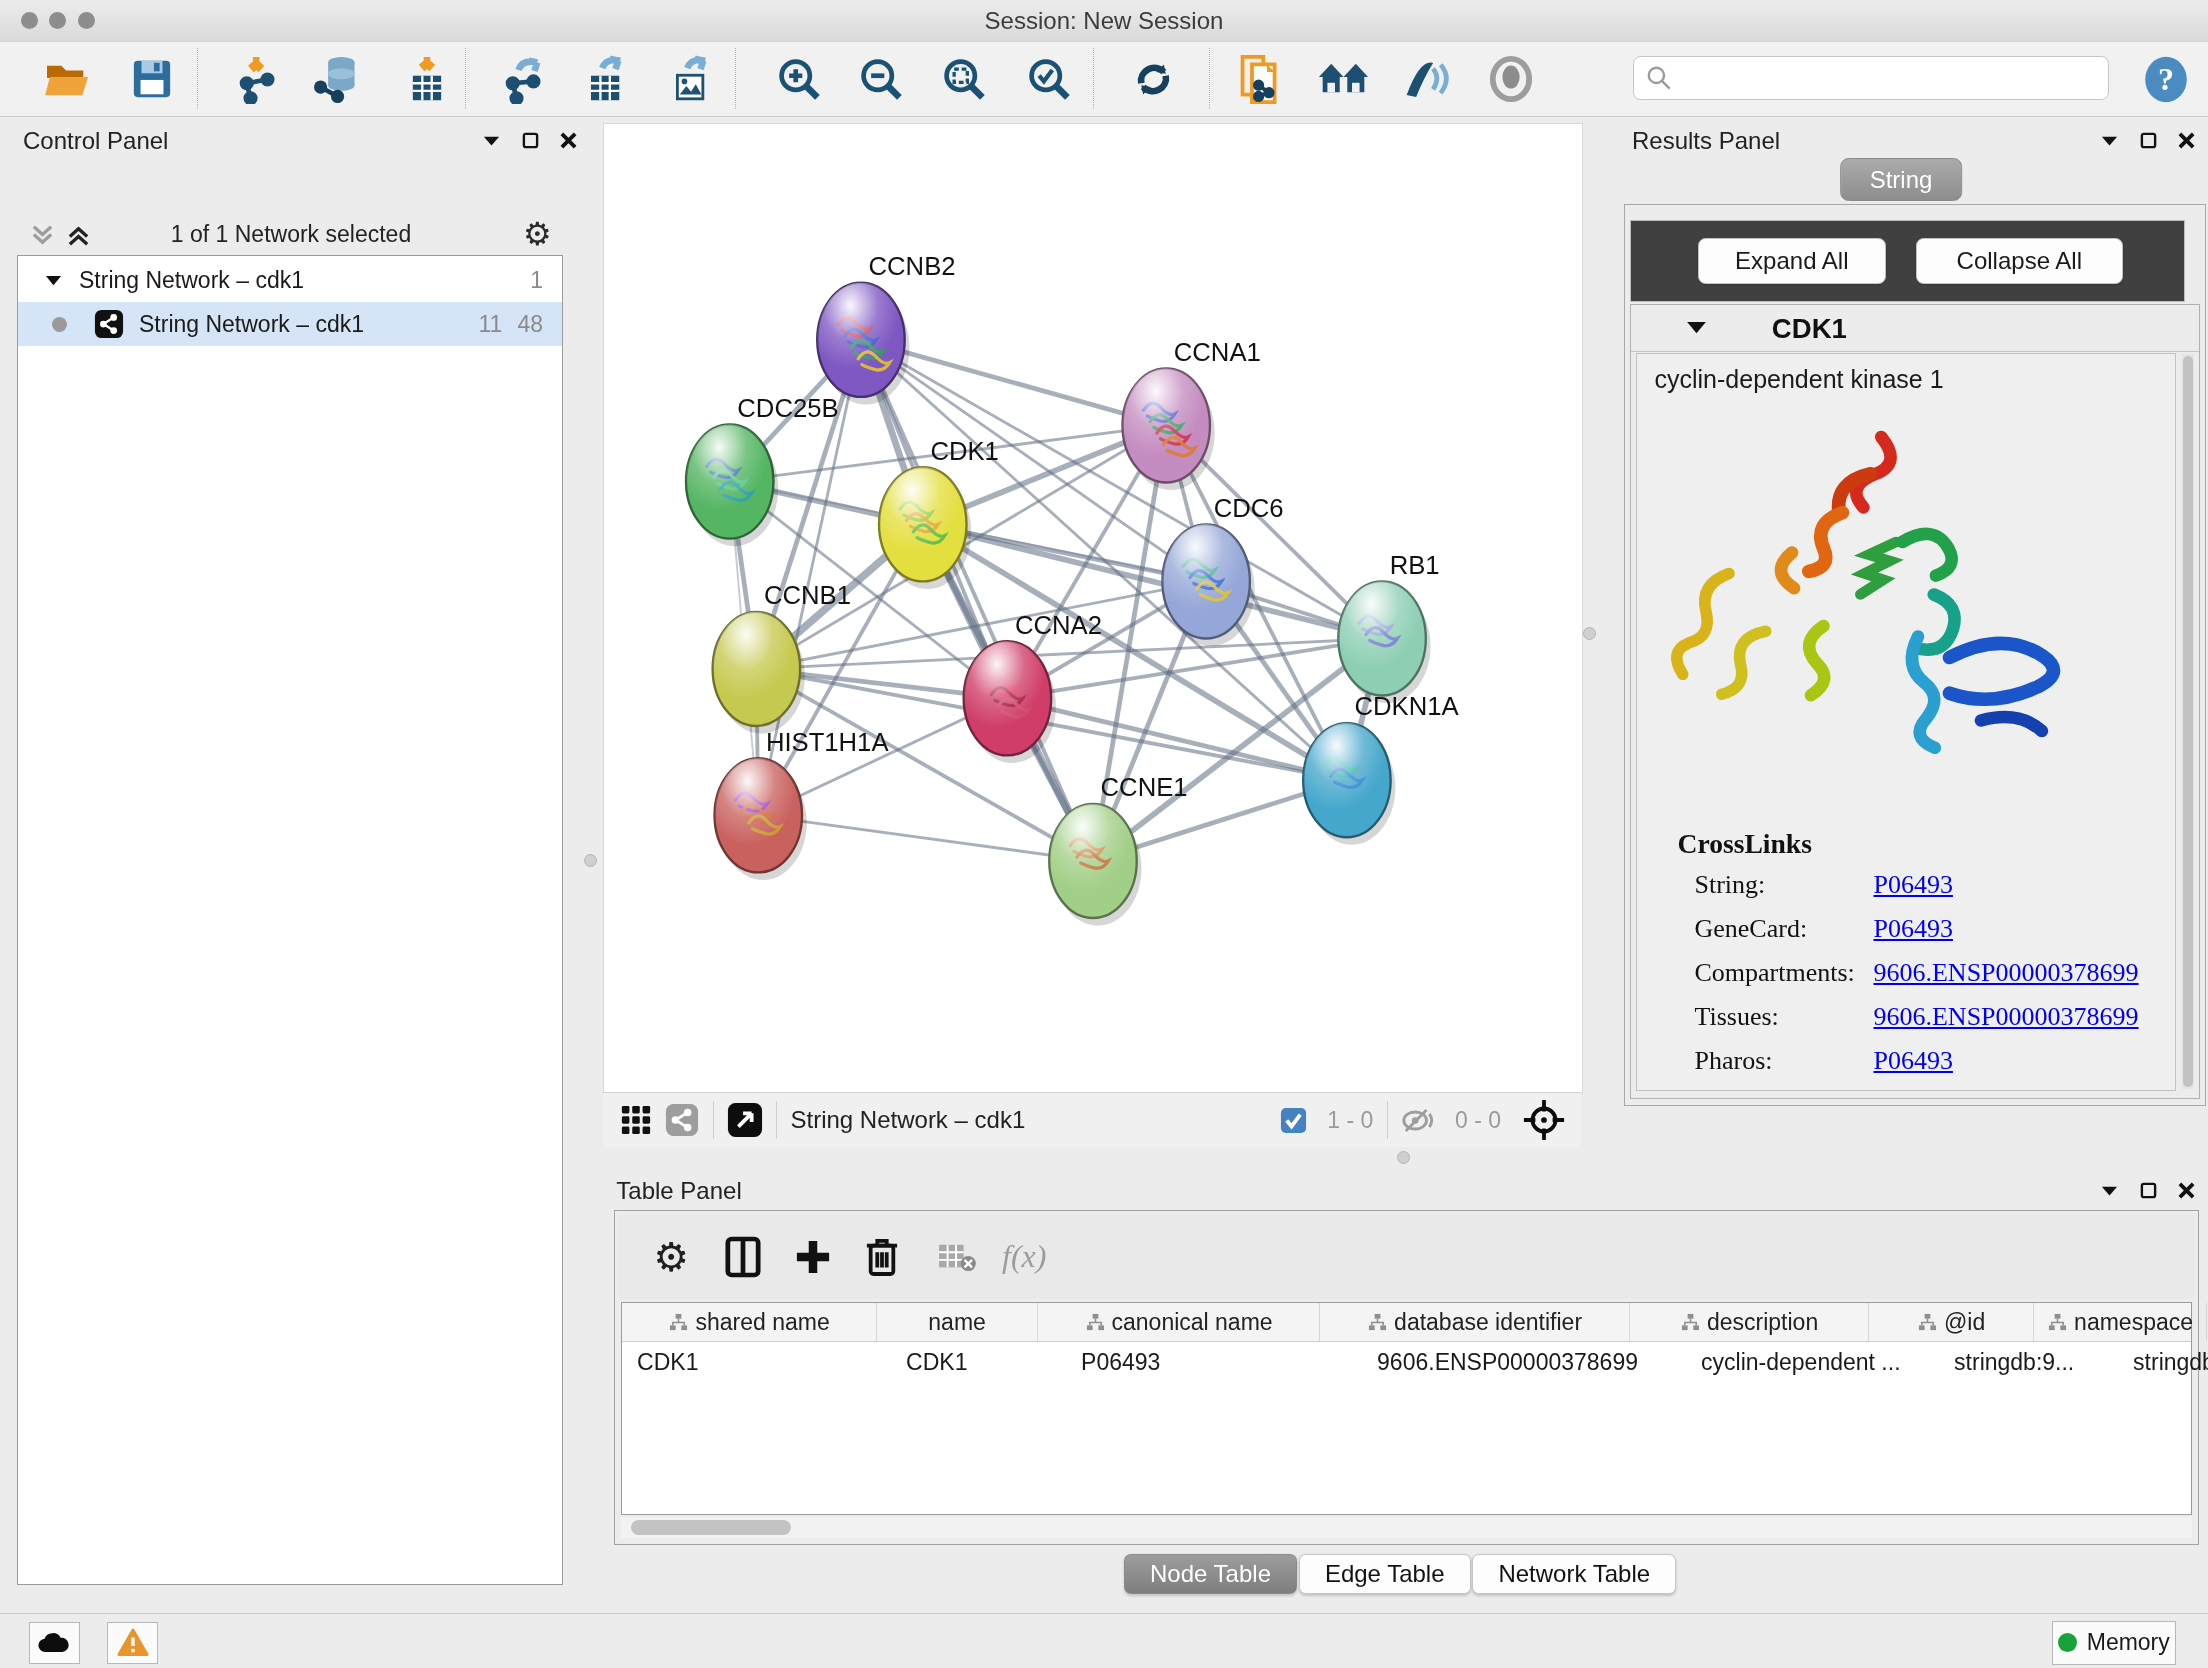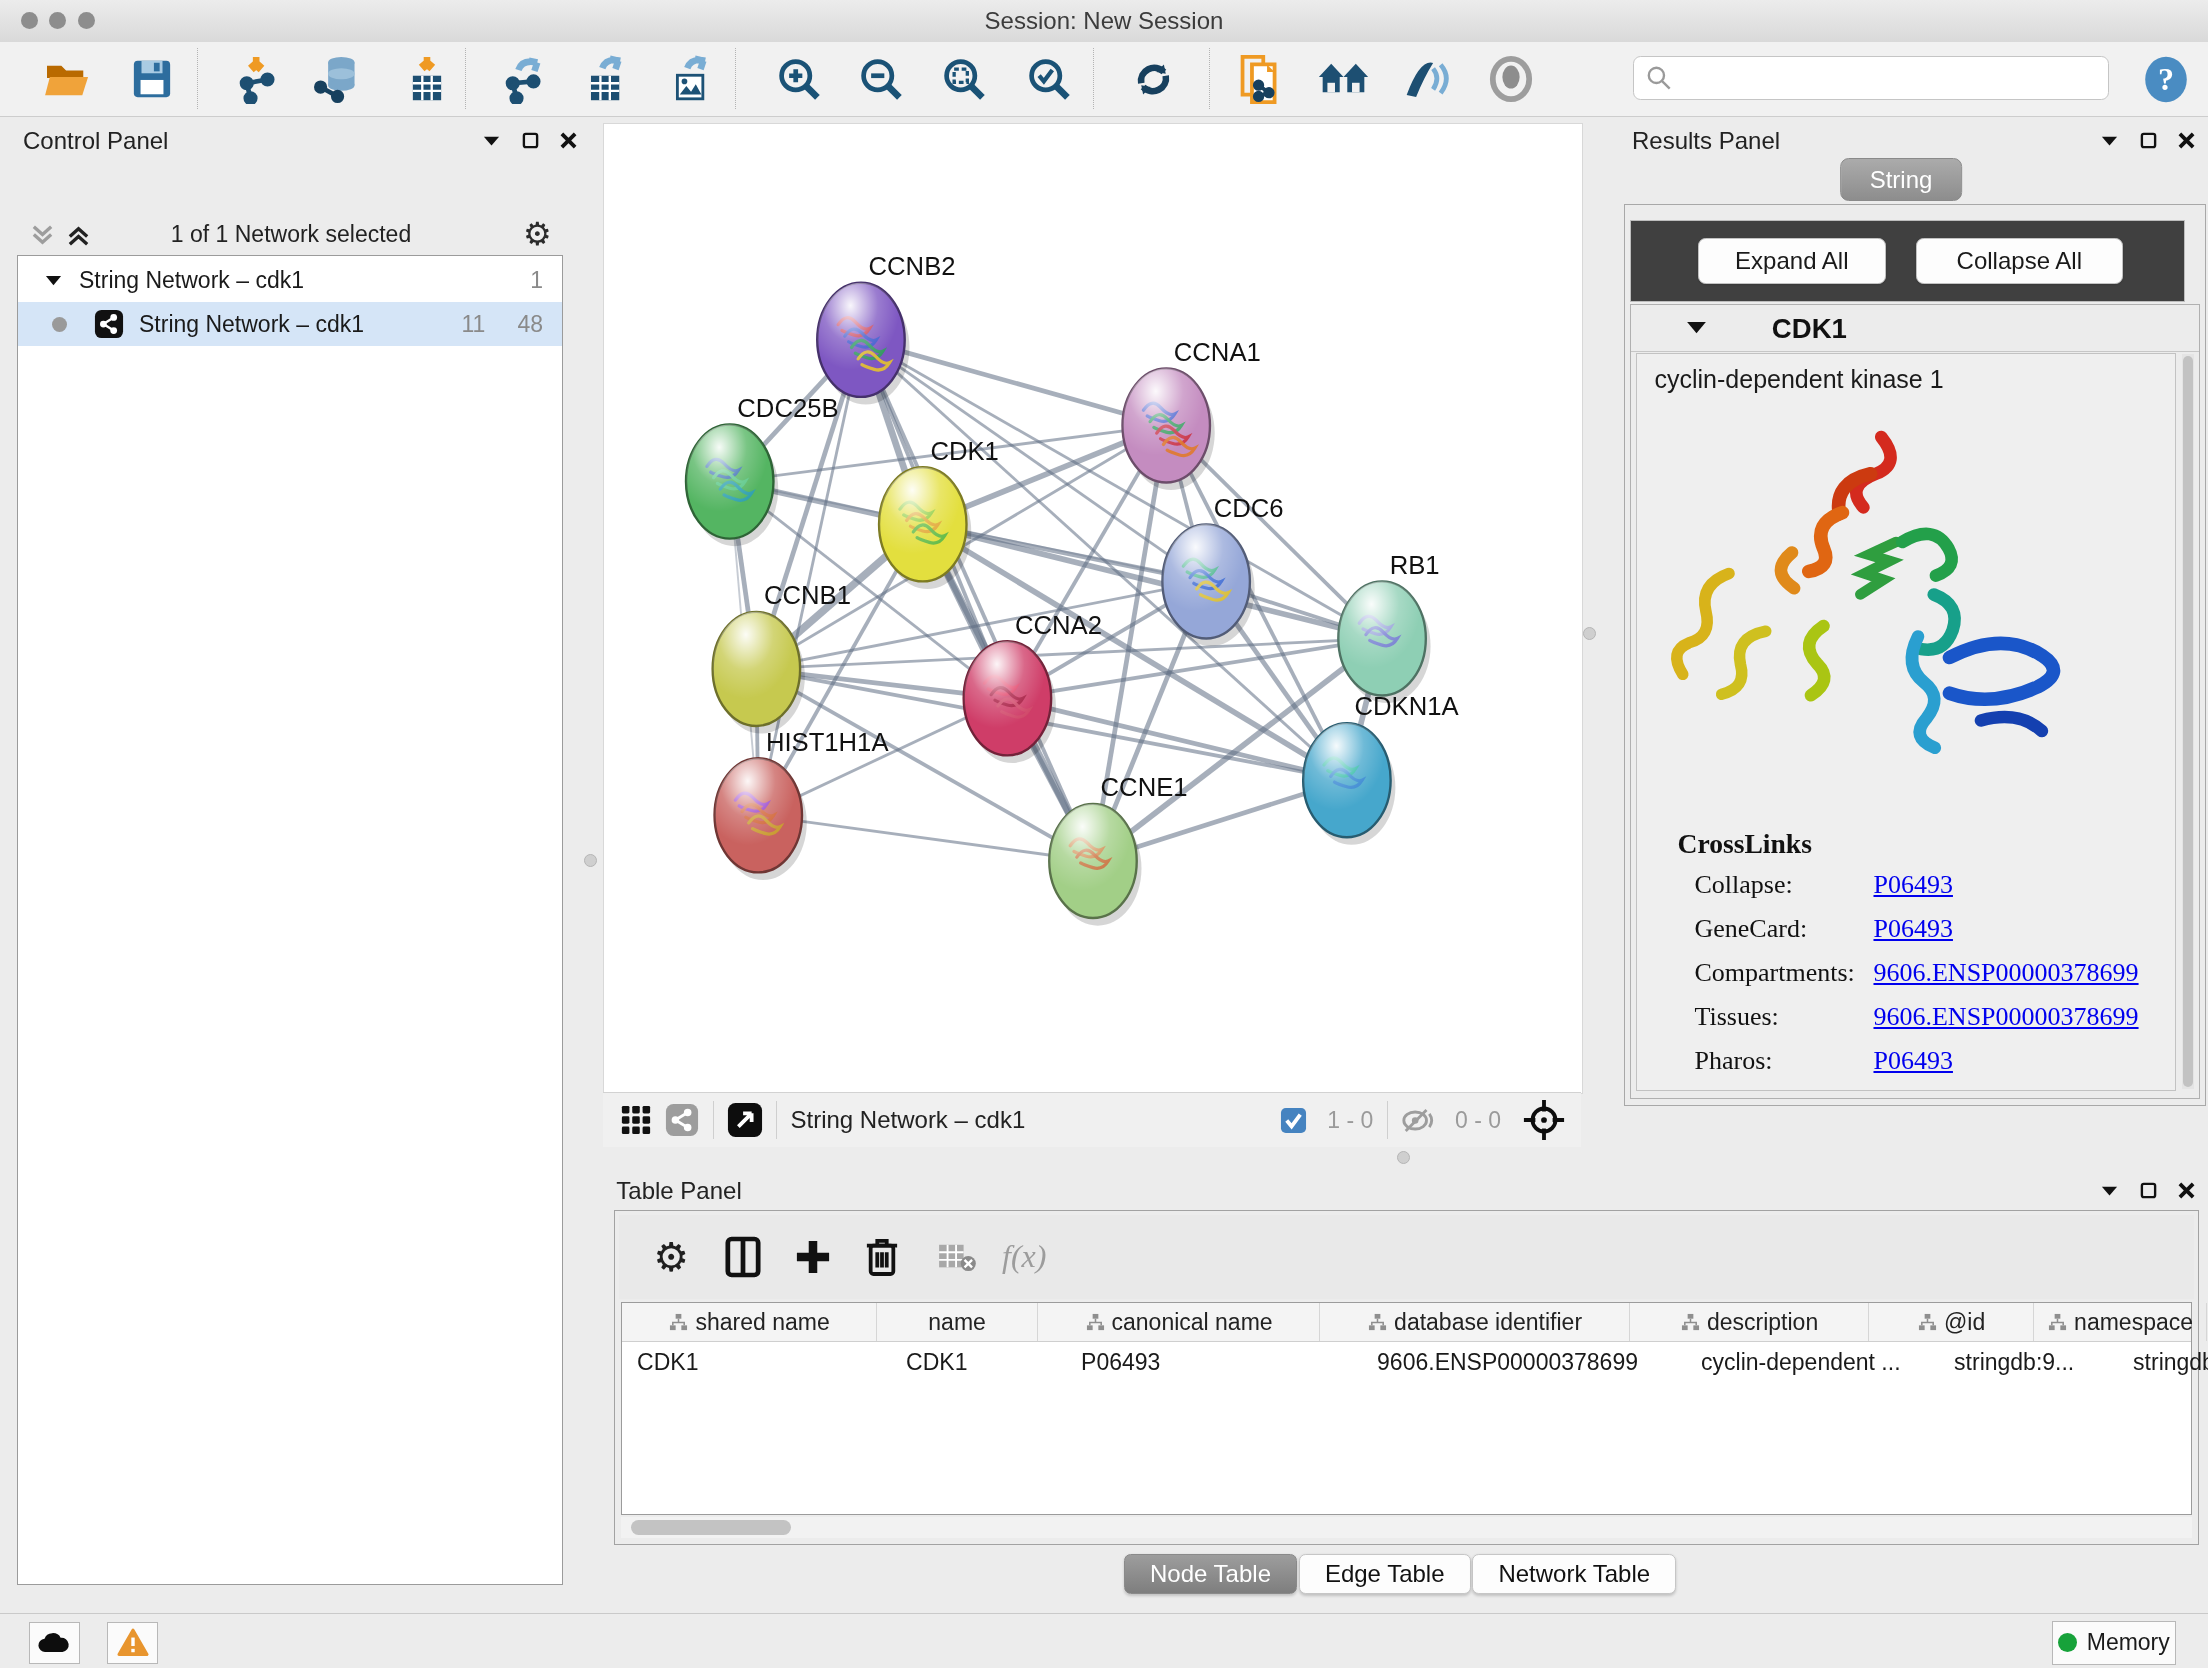--- a/index.html
+++ b/index.html
@@ -314,21 +314,21 @@
             <rect x="1" y="1" width="30" height="30" rx="7" fill="#111"></rect>
             <g fill="#fff">
               <circle cx="21" cy="9" r="3.6"></circle>
               <circle cx="21" cy="23" r="3.6"></circle>
               <circle cx="10" cy="16" r="3.6"></circle>
             </g>
             <path d="M10 16 L21 9 M10 16 L21 23" stroke="#fff" stroke-width="2.6"></path>
           </svg>
         <span>String Network – cdk1</span>
         <span class="count" style="margin-left:auto">11</span>
-        <span class="count" style="margin:0 19px 0 32px">48</span>
+        <span class="count" style="margin:0 19px 0 15px">48</span>
       </div>
     </div>
   </div>
 
   <span class="split-dot" style="left:584px;top:854px"></span>
   <span class="split-dot" style="left:1583px;top:627px"></span>
   <span class="split-dot" style="left:1397px;top:1151px"></span>
 
   <div class="netview"><svg id="netsvg" width="978" height="969" viewBox="0 0 1028 1019">
         <defs>
@@ -576,21 +576,21 @@
             <path d="M185 170 l22 -14 l-18 -6 l24 -12 l-20 -6 l26 -12" stroke="#2f9e3f" stroke-width="10"></path>
             <path d="M225 120 q30 -18 44 6 q10 18 -12 26" stroke="#23a04a" stroke-width="12"></path>
             <path d="M255 170 q26 10 18 34 q-8 22 -30 18" stroke="#17a08a" stroke-width="12"></path>
             <path d="M240 210 q-14 28 6 44 q18 14 2 34 q-16 18 8 28" stroke="#2a9fd0" stroke-width="12"></path>
             <path d="M270 230 q50 -26 88 -2 q24 16 -4 30 q-44 20 -84 6" stroke="#1a56c9" stroke-width="13"></path>
             <path d="M300 290 q36 -10 58 10" stroke="#1440b0" stroke-width="12"></path>
           </svg>
           <span class="xl-title">CrossLinks</span>
           <div class="xl-rows">
               <div class="xl-row">
-                <span class="xl-label">Collapse:</span>
+                <span class="xl-label">String:</span>
                 <span class="xl-value">P06493</span>
               </div>
               <div class="xl-row">
                 <span class="xl-label">GeneCard:</span>
                 <span class="xl-value">P06493</span>
               </div>
               <div class="xl-row">
                 <span class="xl-label">Compartments:</span>
                 <span class="xl-value">9606.ENSP00000378699</span>
               </div>

